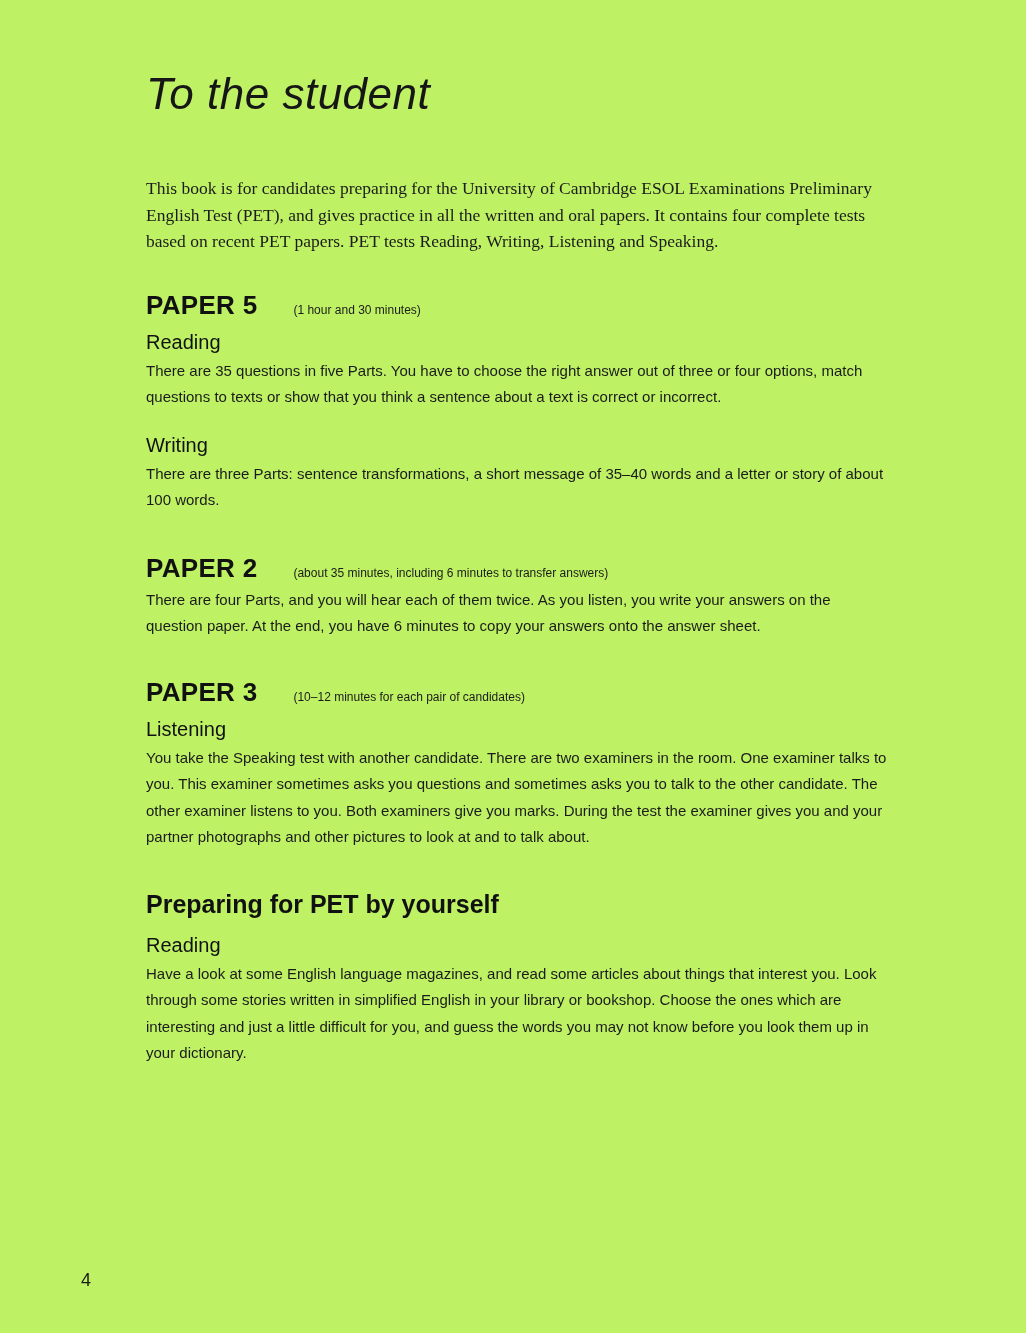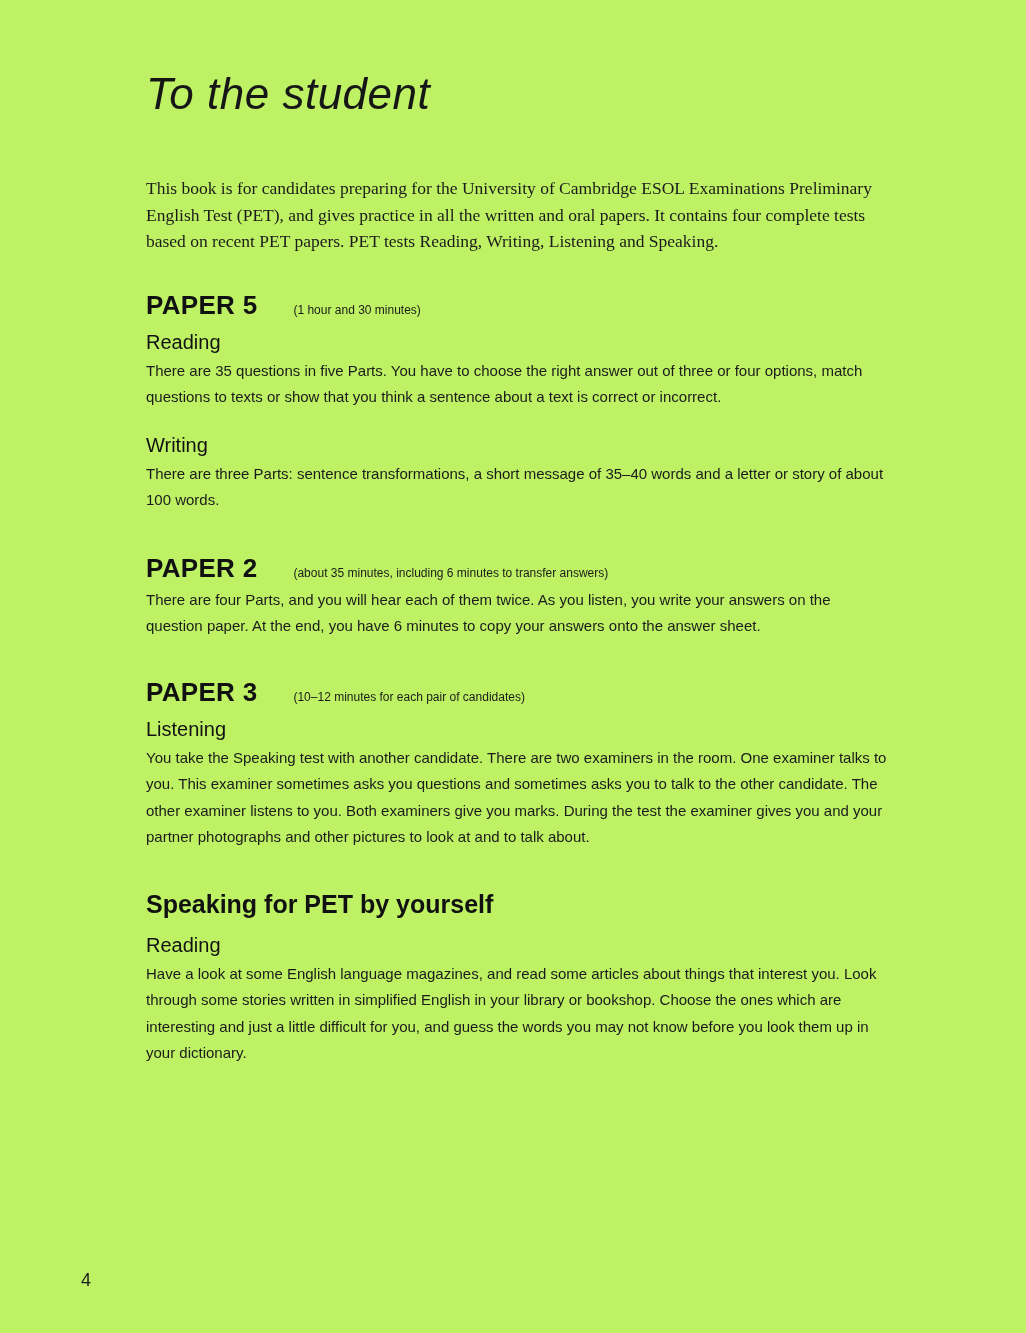--- a/index.html
+++ b/index.html
@@ -102,20 +102,20 @@
       <span class="paper-name">PAPER 2</span><span class="paper-timing">(about 35 minutes, including 6 minutes to transfer answers)</span>
     </div>
     <p class="part-body">There are four Parts, and you will hear each of them twice. As you listen, you write your answers on the question paper. At the end, you have 6 minutes to copy your answers onto the answer sheet.</p>
 
     <div class="paper-heading mt-paper3">
       <span class="paper-name">PAPER 3</span><span class="paper-timing">(10–12 minutes for each pair of candidates)</span>
     </div>
     <div class="part-label mt-sub-first">Listening</div>
     <p class="part-body">You take the Speaking test with another candidate. There are two examiners in the room. One examiner talks to you. This examiner sometimes asks you questions and sometimes asks you to talk to the other candidate. The other examiner listens to you. Both examiners give you marks. During the test the examiner gives you and your partner photographs and other pictures to look at and to talk about.</p>
 
-    <h2 class="prep-heading">Speaking for PET by yourself</h2>
+    <h2 class="prep-heading">Preparing for PET by yourself</h2>
     <div class="part-label mt-prep-sub">Reading</div>
     <p class="part-body">Have a look at some English language magazines, and read some articles about things that interest you. Look through some stories written in simplified English in your library or bookshop. Choose the ones which are interesting and just a little difficult for you, and guess the words you may not know before you look them up in your dictionary.</p>
 
   </div>
 
   <div class="page-number">4</div>
 </div>
 
 </body></html>

